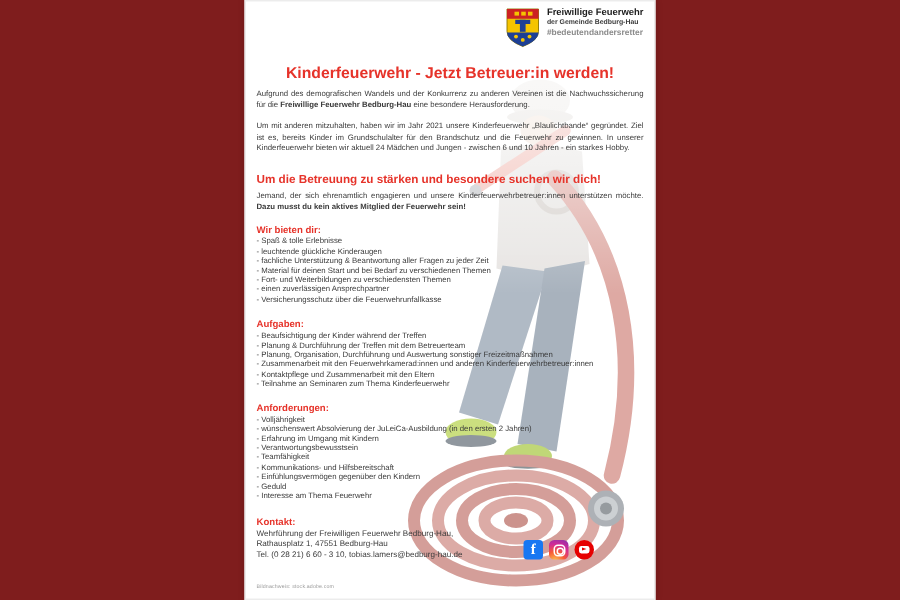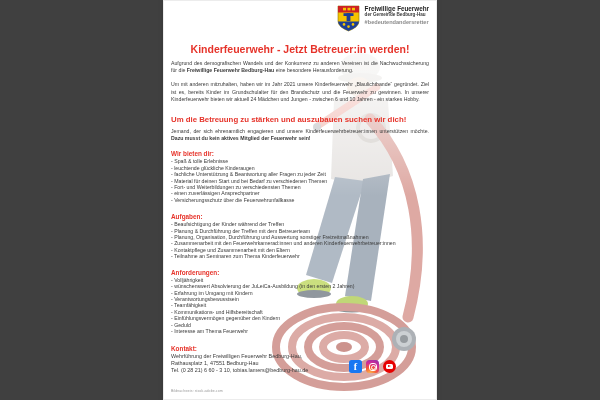--- a/index.html
+++ b/index.html
@@ -1,21 +1,21 @@
 <!DOCTYPE html>
 <html><head>
 <meta charset="utf-8">
 <style>
   html,body{margin:0;padding:0;}
   body{
     width:600px;height:400px;background:#ffffff;
     font-family:"Liberation Sans", sans-serif;
     -webkit-font-smoothing:antialiased;
   }
-  .stage{position:relative;width:600px;height:400px;display:flex;justify-content:center;background:#404040;overflow:hidden;}
+  .stage{position:relative;width:600px;height:400px;display:flex;justify-content:center;background:#7f1d1d;overflow:hidden;}
   .flyer{
     position:relative;width:274px;height:400px;background:#ffffff;
     box-shadow:0 0 5px rgba(0,0,0,.18);border:1px solid #ececec;box-sizing:border-box;
     padding:0 7px;overflow:hidden;
   }
   .bg-photo{position:absolute;left:0;top:0;width:274px;height:400px;z-index:0;pointer-events:none;}
   .content{position:relative;z-index:1;}
 
   
   .hdr{display:flex;justify-content:flex-end;align-items:flex-start;gap:5px;padding-top:4px;height:29px;}
@@ -119,21 +119,21 @@
           <span class="org-sub">der Gemeinde Bedburg-Hau</span>
           <span class="org-tag">#bedeutendandersretter</span>
         </div>
       </div>
 
       <h1 class="title">Kinderfeuerwehr - Jetzt Betreuer:in werden!</h1>
 
       <p class="p"><span>Aufgrund des demografischen Wandels und der Konkurrenz zu anderen Vereinen ist die Nachwuchssicherung für die </span><b>Freiwillige Feuerwehr Bedburg-Hau</b><span> eine besondere Herausforderung.</span></p>
       <p class="p p2">Um mit anderen mitzuhalten, haben wir im Jahr 2021 unsere Kinderfeuerwehr „Blaulichtbande“ gegründet. Ziel ist es, bereits Kinder im Grundschulalter für den Brandschutz und die Feuerwehr zu gewinnen. In unserer Kinderfeuerwehr bieten wir aktuell 24 Mädchen und Jungen -  zwischen 6 und 10 Jahren - ein starkes Hobby.</p>
 
-      <h2 class="callout">Um die Betreuung zu stärken und auszubauen suchen wir dich!</h2>
+      <h2 class="callout">Um die Betreuung zu stärken und besondere suchen wir dich!</h2>
 
       <p class="p appeal"><span>Jemand, der sich ehrenamtlich engagieren und unsere Kinderfeuerwehrbetreuer:innen unterstützen möchte. </span><b>Dazu musst du kein aktives Mitglied der Feuerwehr sein!</b></p>
 
       <h3 class="sec-h">Wir bieten dir:</h3>
       <div>
           <div class="li">- Spaß &amp; tolle Erlebnisse</div>
           <div class="li">- leuchtende glückliche Kinderaugen</div>
           <div class="li">- fachliche Unterstützung &amp; Beantwortung aller Fragen zu jeder Zeit</div>
           <div class="li">- Material für deinen Start und bei Bedarf zu verschiedenen Themen</div>
           <div class="li">- Fort- und Weiterbildungen zu verschiedensten Themen</div>

